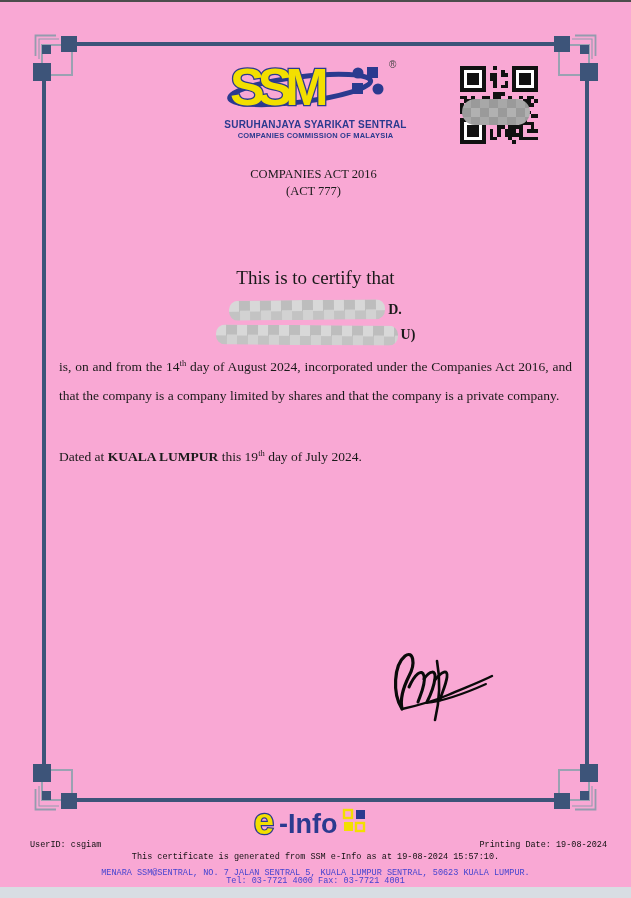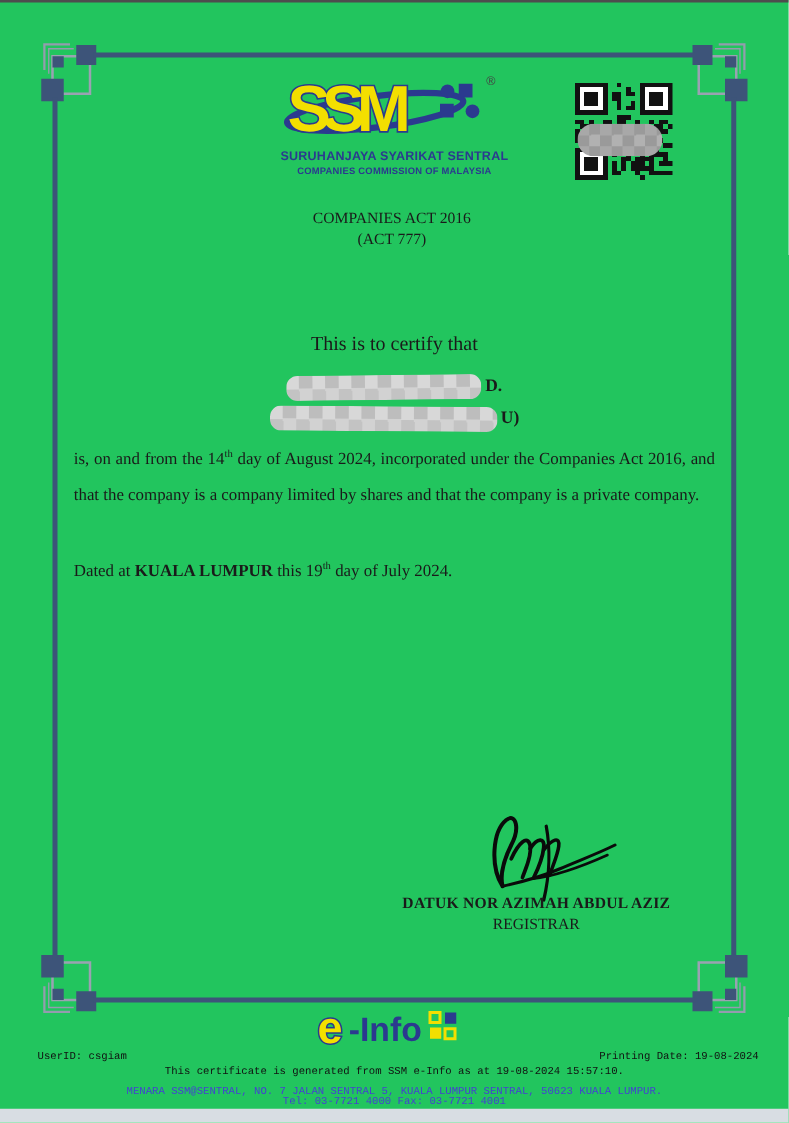--- a/index.html
+++ b/index.html
@@ -1,17 +1,17 @@
 <!DOCTYPE html>
 <html><head>
 <meta charset="utf-8">
 <style>
   html,body{margin:0;padding:0;background:#fff;}
   .page{
-    position:relative;width:631px;height:898px;overflow:hidden;background:#22c55e;
+    position:relative;width:631px;height:898px;overflow:hidden;background:#f9a8d4;
     font-family:"Liberation Serif", serif;color:#1a1a1a;
   }
   .top-strip{position:absolute;left:0;top:0;width:631px;height:2px;background:#4d4d4d;}
   .bottom-band{position:absolute;left:0;top:887px;width:631px;height:11px;background:#d8dde3;}
 
   
   .corner{position:absolute;width:60px;height:60px;}
   .corner.tl{left:30px;top:30px;}
   .corner.tr{left:541px;top:30px;transform:scaleX(-1);}
   .corner.bl{left:30px;top:755px;transform:scaleY(-1);}
@@ -31,21 +31,21 @@
   .qr{position:absolute;left:460px;top:66px;width:78px;height:78px;}
   .qr svg{width:78px;height:78px;}
   .qr-blur{
     position:absolute;left:2px;top:33px;width:68px;height:26px;border-radius:13px;
     background:conic-gradient(#9a9a9a 90deg,#b1b1b1 90deg 180deg,#9a9a9a 180deg 270deg,#a8a8a8 270deg) 0 0/18px 18px;
   }
 
   
   .act{position:absolute;left:0;top:166px;width:627px;text-align:center;font-weight:normal;font-size:12.5px;line-height:17px;}
   .title{position:absolute;left:0;top:209px;width:631px;text-align:center;font-weight:bold;font-size:17.5px;line-height:23px;letter-spacing:.2px;}
-  .certify{position:absolute;left:0;top:267px;width:631px;text-align:center;font-size:16px;}
+  .certify{position:absolute;left:0;top:267px;width:631px;text-align:center;font-size:19px;}
 
   
   .company-line{position:absolute;left:0;width:631px;display:flex;justify-content:center;align-items:center;font-weight:bold;font-size:14px;}
   .cl1{top:300px;}
   .cl2{top:325px;}
   .pixel-blur{
     height:20px;border-radius:9px;margin-right:3px;
     background:conic-gradient(#bdbdbd 90deg,#d2d2d2 90deg 180deg,#c3c3c3 180deg 270deg,#d8d8d8 270deg) 0 0/21px 21px;
   }
   .pb1{width:156px;transform:rotate(-.6deg);}
@@ -292,24 +292,20 @@
     <g fill="none" stroke="#0a0a0a" stroke-linecap="round">
       <path d="M 20,66 C 10,50 12,22 23,13 C 31,7 34,20 27,33 C 21,45 18,57 20,66" stroke-width="3.2"></path>
       <path d="M 27,44 C 33,31 40,25 42,33 C 44,41 38,53 36,59" stroke-width="3"></path>
       <path d="M 42,36 C 48,27 54,27 53,35 C 52,44 47,55 45,59" stroke-width="3"></path>
       <path d="M 55,18 C 58,34 58,56 53,77" stroke-width="2.6"></path>
       <path d="M 53,37 C 60,28 66,26 65,34 C 64,42 59,52 58,57" stroke-width="2.8"></path>
       <path d="M 20,66 C 38,62 52,58 66,52 C 82,45 96,40 110,33" stroke-width="2.4"></path>
       <path d="M 44,60 C 62,58 84,50 104,41" stroke-width="2"></path>
     </g>
   </svg>
-  <div class="registrar">
-    <div class="nm">DATUK NOR AZIMAH ABDUL AZIZ</div>
-    <div class="ttl">REGISTRAR</div>
-  </div>
 
   <svg class="einfo" viewBox="0 0 127 42">
     <text x="2" y="33" font-family="Liberation Sans, sans-serif" font-weight="bold" font-size="36" fill="#f3df00" stroke="#2b3a8f" stroke-width="2.4" style="paint-order:stroke;">e</text>
     <text x="27" y="32" font-family="Liberation Sans, sans-serif" font-weight="bold" font-size="27" fill="#2b3a8f">-Info</text>
     <g>
       <rect x="92" y="9" width="8" height="8" fill="none" stroke="#f3df00" stroke-width="2.4"></rect>
       <rect x="104" y="9" width="9" height="9" fill="#2b3a8f"></rect>
       <rect x="92" y="21" width="9" height="9" fill="#f3df00"></rect>
       <rect x="104" y="22" width="8" height="8" fill="none" stroke="#f3df00" stroke-width="2.4"></rect>
     </g>

